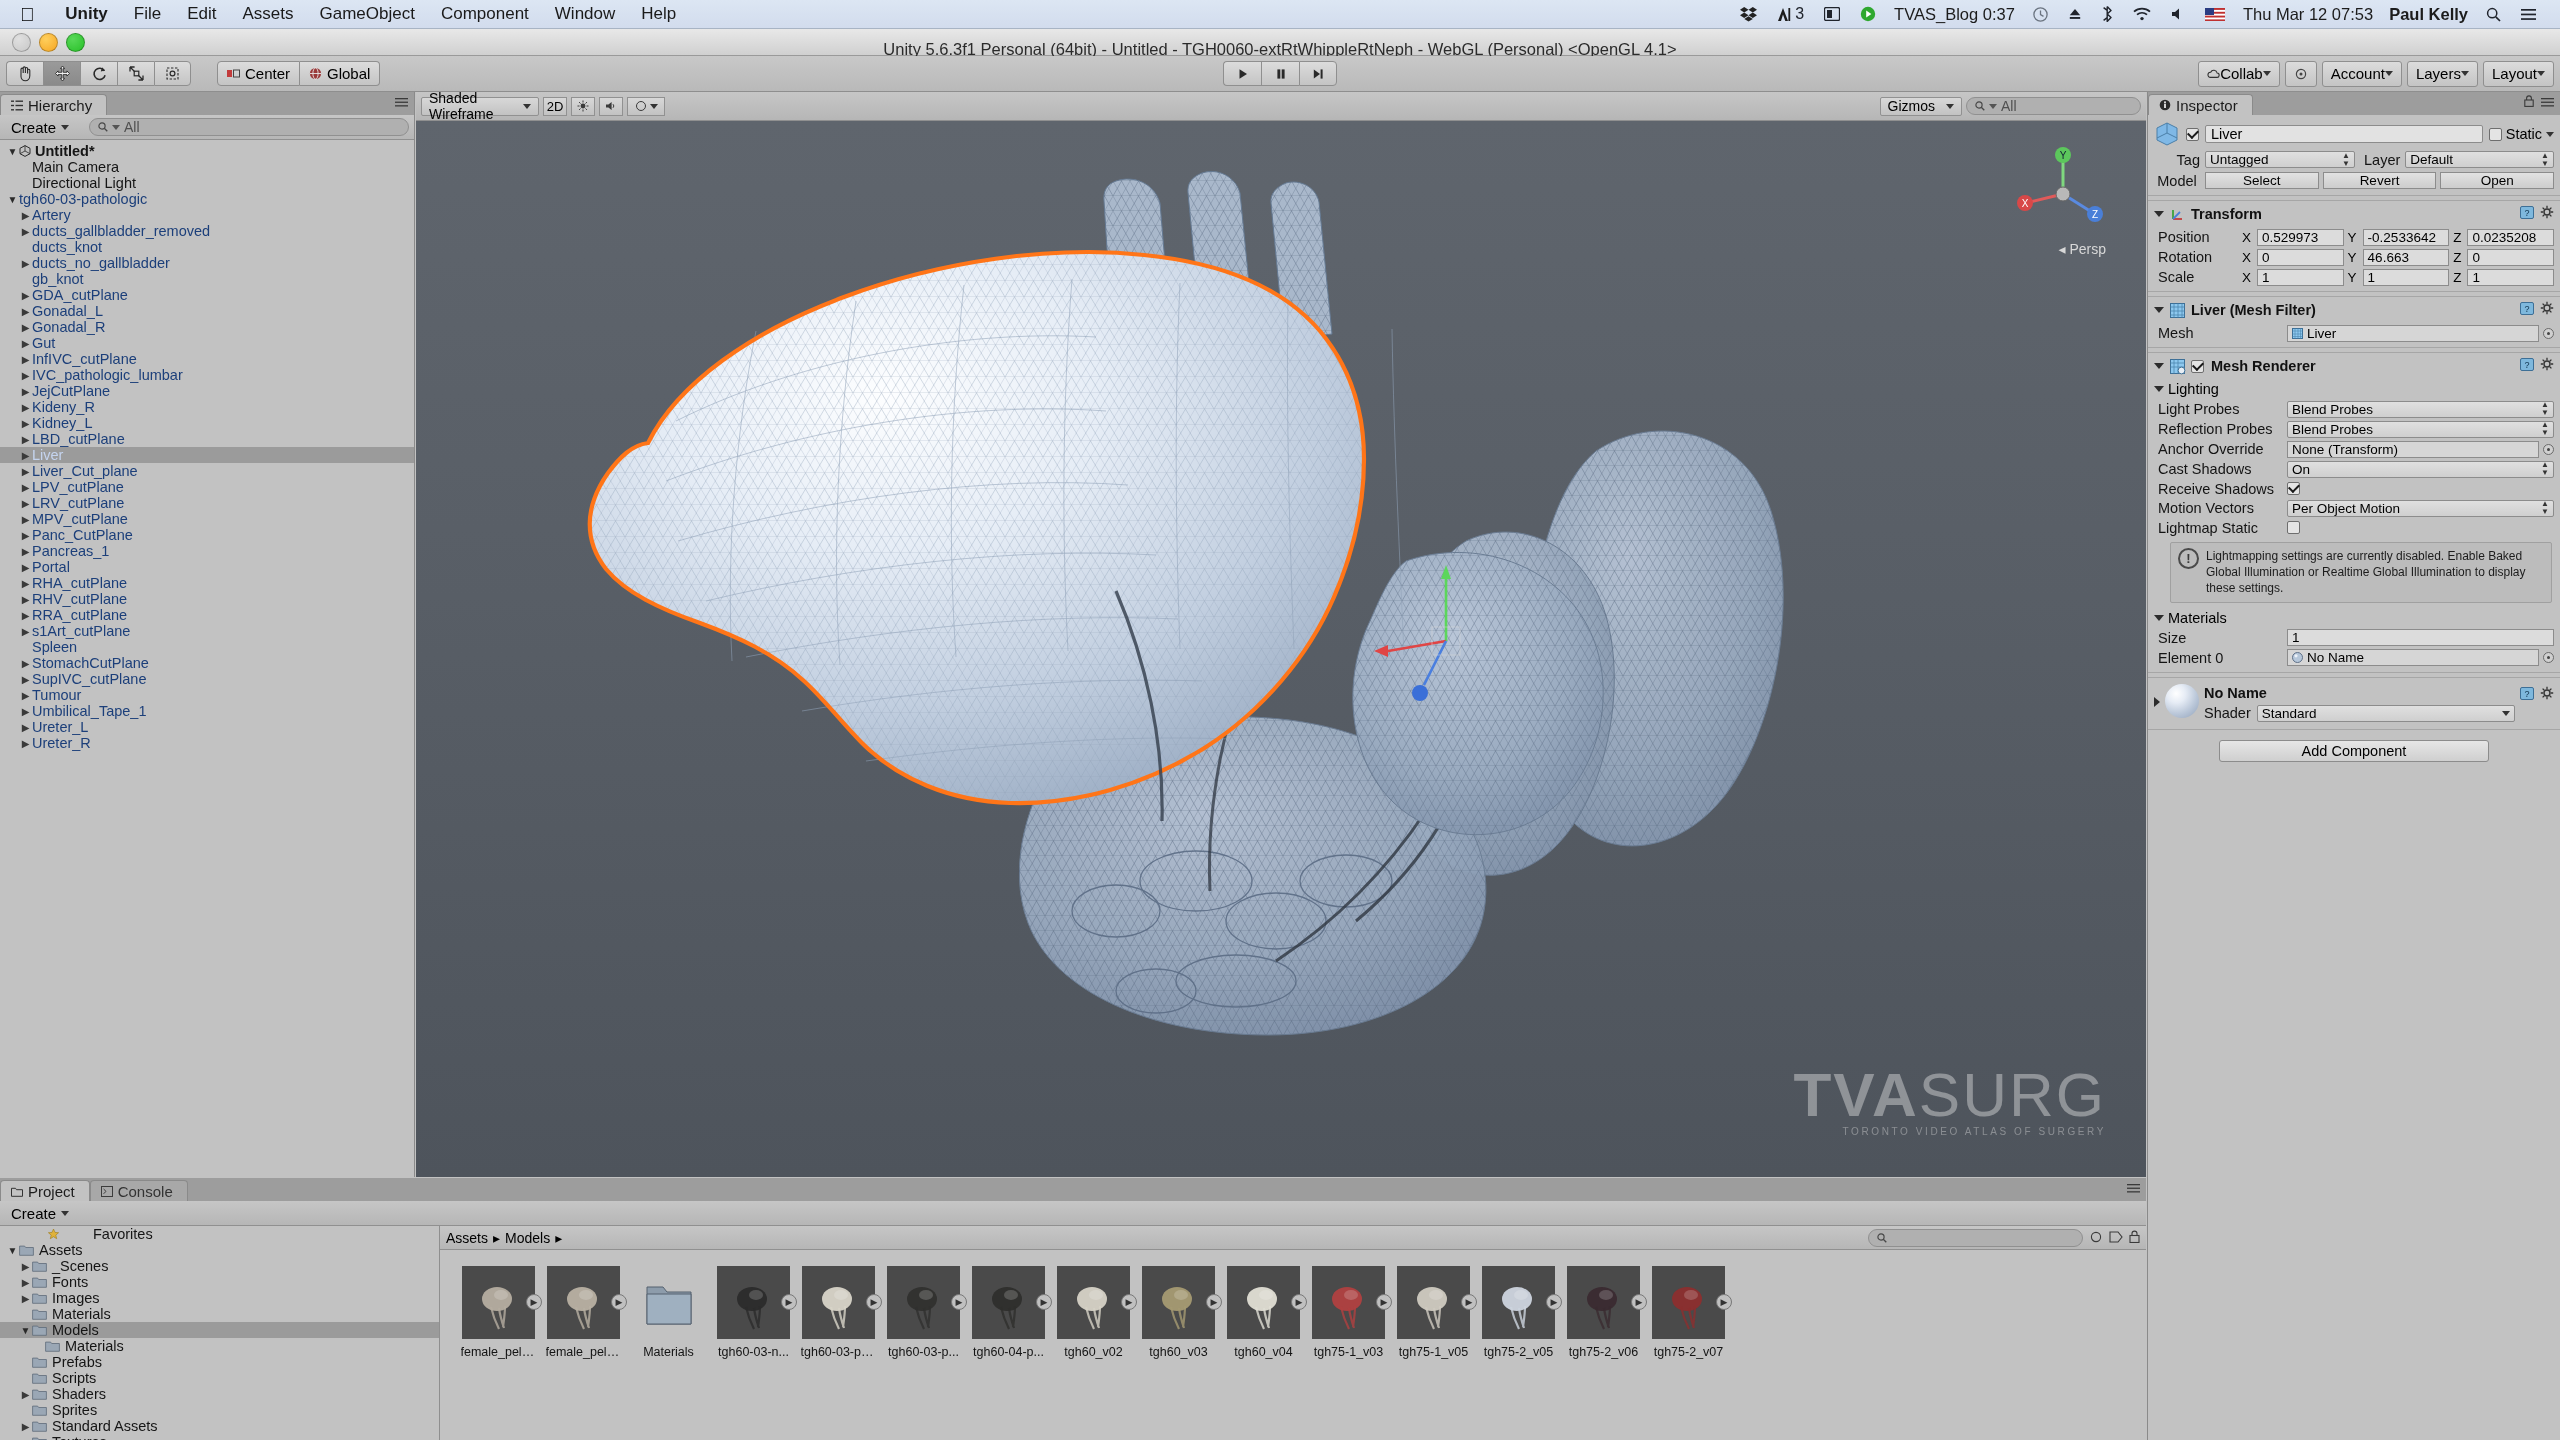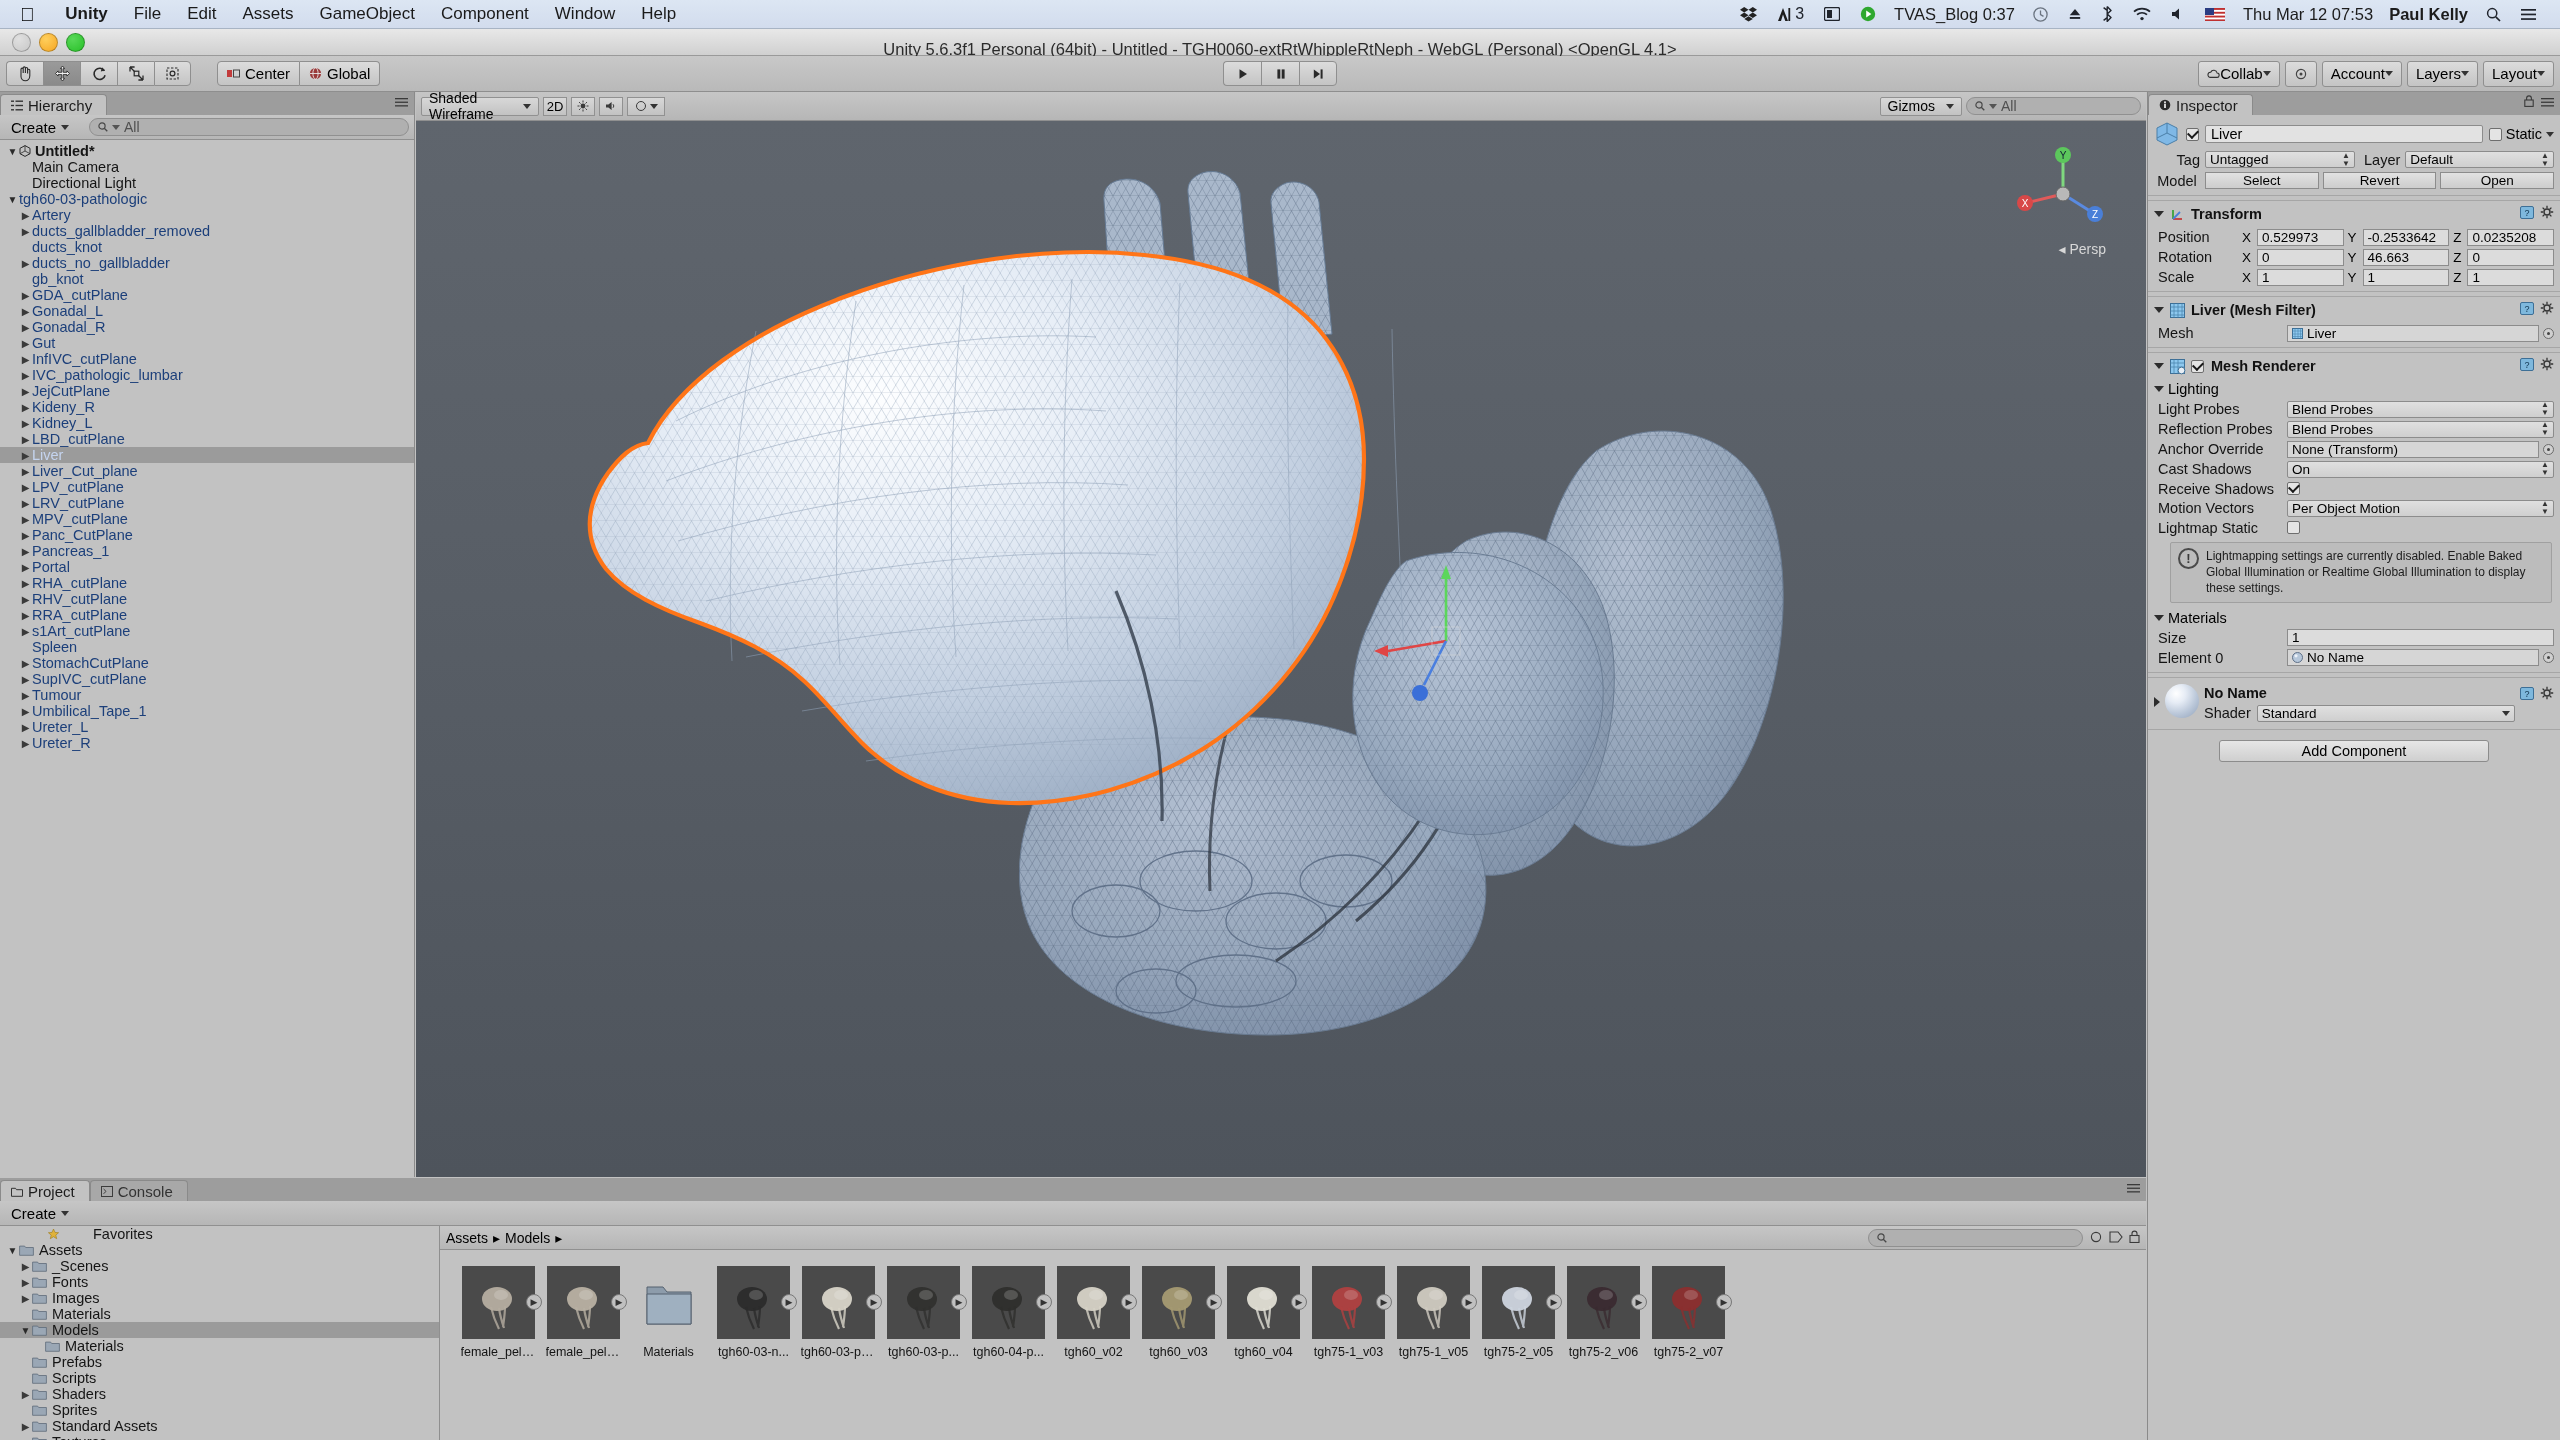--- a/index.html
+++ b/index.html
@@ -710,20 +710,26 @@
           <line x1="55" y1="55" x2="82" y2="72" stroke="#5a8ae0" stroke-width="3"></line>
           <circle cx="87" cy="75" r="8" fill="#4a7fd8"></circle>
           <text x="87" y="79" font-size="10" text-anchor="middle" fill="#fff" font-family="'Liberation Sans',sans-serif">Z</text>
           <circle cx="55" cy="55" r="7" fill="#b8b8b8" stroke="#666"></circle>
         </svg>
       </div>
       <div id="gizmo-label">
         ◂ <span>Persp</span>
       </div>
 
+      <div id="scene-watermark">
+        <div class="wm1">
+          <span>TVA</span><span style="font-weight:normal">SURG</span>
+        </div>
+        <div class="wm2">TORONTO VIDEO ATLAS OF SURGERY</div>
+      </div>
     </div>
   </div>
 
   <div id="project">
     <div class="panel-tabs">
       <div class="ptab">
         <svg width="12" height="11" viewBox="0 0 12 11">
             <path d="M.5 2.3h4l1 1.4h6v6.6H.5z" fill="none" stroke="#333" stroke-width="1"></path>
           </svg>
         <span>Project</span>

